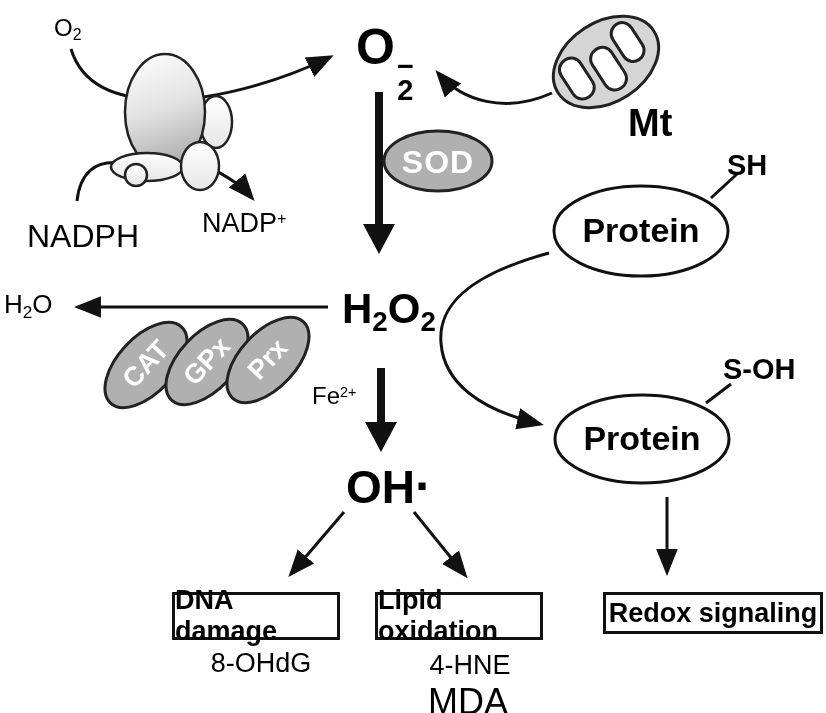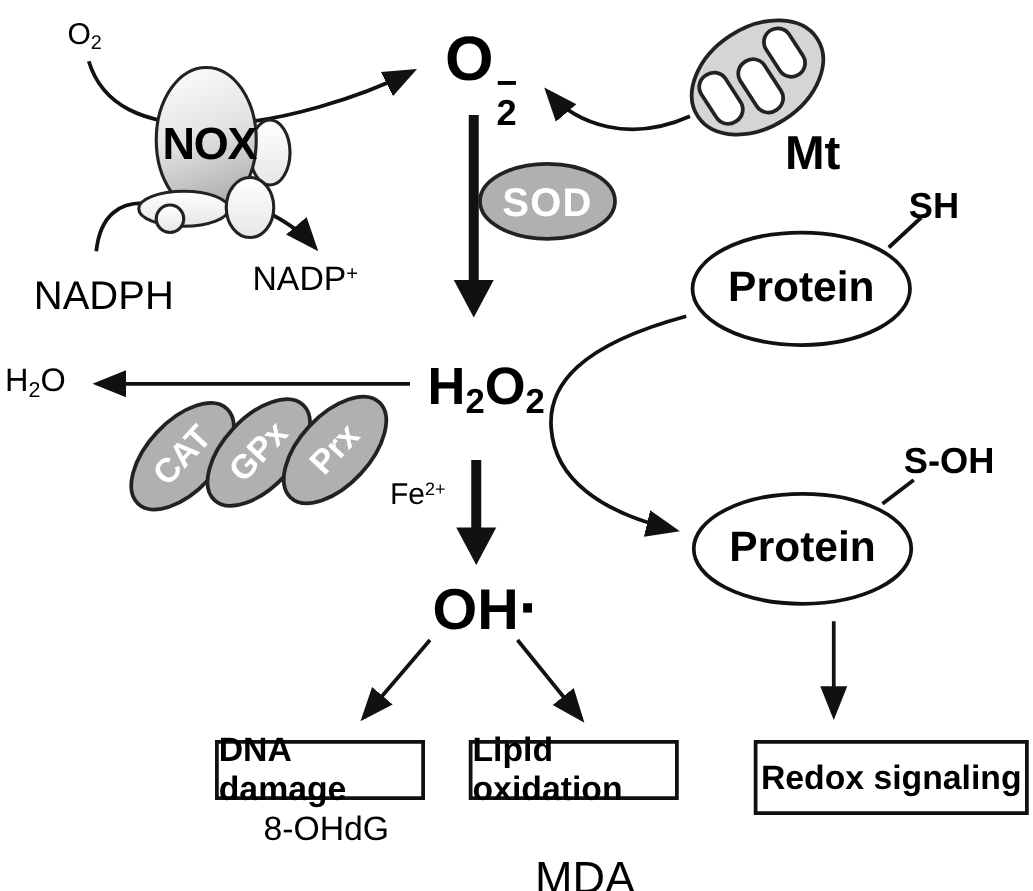--- a/index.html
+++ b/index.html
@@ -95,21 +95,20 @@
     <path d="M 549,253 C 464,276 438,308 441,343 C 444,383 480,410 540,424" fill="none" stroke="#111" stroke-width="3" marker-end="url(#ah)"></path>
 
     <path d="M 344,512 L 291,574" fill="none" stroke="#111" stroke-width="3" marker-end="url(#ah)"></path>
     <path d="M 414,512 L 465,575" fill="none" stroke="#111" stroke-width="3" marker-end="url(#ah)"></path>
 
     <path d="M 667,497 L 667,572" fill="none" stroke="#111" stroke-width="3" marker-end="url(#ah)"></path>
   </svg>
 
   <div class="lbl" style="left:54px;top:16px;font-size:24px;"><span>O</span><sub>2</sub></div>
 
-  <div class="lbl bold" style="left:130px;top:97px;font-size:36px;letter-spacing:-1px;">NOX</div>
 
   <div class="lbl" style="left:27px;top:208px;font-size:32px;margin-top:12px;">NADPH</div>
 
   <div class="lbl" style="left:202px;top:210px;font-size:27px;"><span>NADP</span><sup>+</sup></div>
 
   <div class="lbl bold" style="left:356px;top:22px;font-size:50px;"><span>O</span><span class="so-stack">
         <span>−</span>
         <span>2</span>
       </span></div>
 
@@ -134,20 +133,21 @@
 
   <div class="lbl bold center" style="left:552px;top:421px;width:180px;font-size:34px;">Protein</div>
   <div class="lbl bold" style="left:723px;top:355px;font-size:29px;">S-OH</div>
 
   <div class="obox" style="left:172px;top:592px;width:168px;height:48px;">
       <span>DNA damage</span>
     </div>
   <div class="obox" style="left:375px;top:592px;width:168px;height:48px;">
       <span>Lipid oxidation</span>
     </div>
-  <div class="obox" style="left:603px;top:592px;width:220px;height:60px;">
+  <div class="obox" style="left:603px;top:592px;width:220px;height:42px;">
       <span>Redox signaling</span>
     </div>
 
   <div class="lbl center" style="left:201px;top:650px;width:120px;font-size:27px;">8-OHdG</div>
+  <div class="lbl center" style="left:410px;top:652px;width:120px;font-size:27px;">4-HNE</div>
   <div class="lbl center" style="left:408px;top:684px;width:120px;font-size:36px;">MDA</div>
 
 </div>
 
 </body></html>

